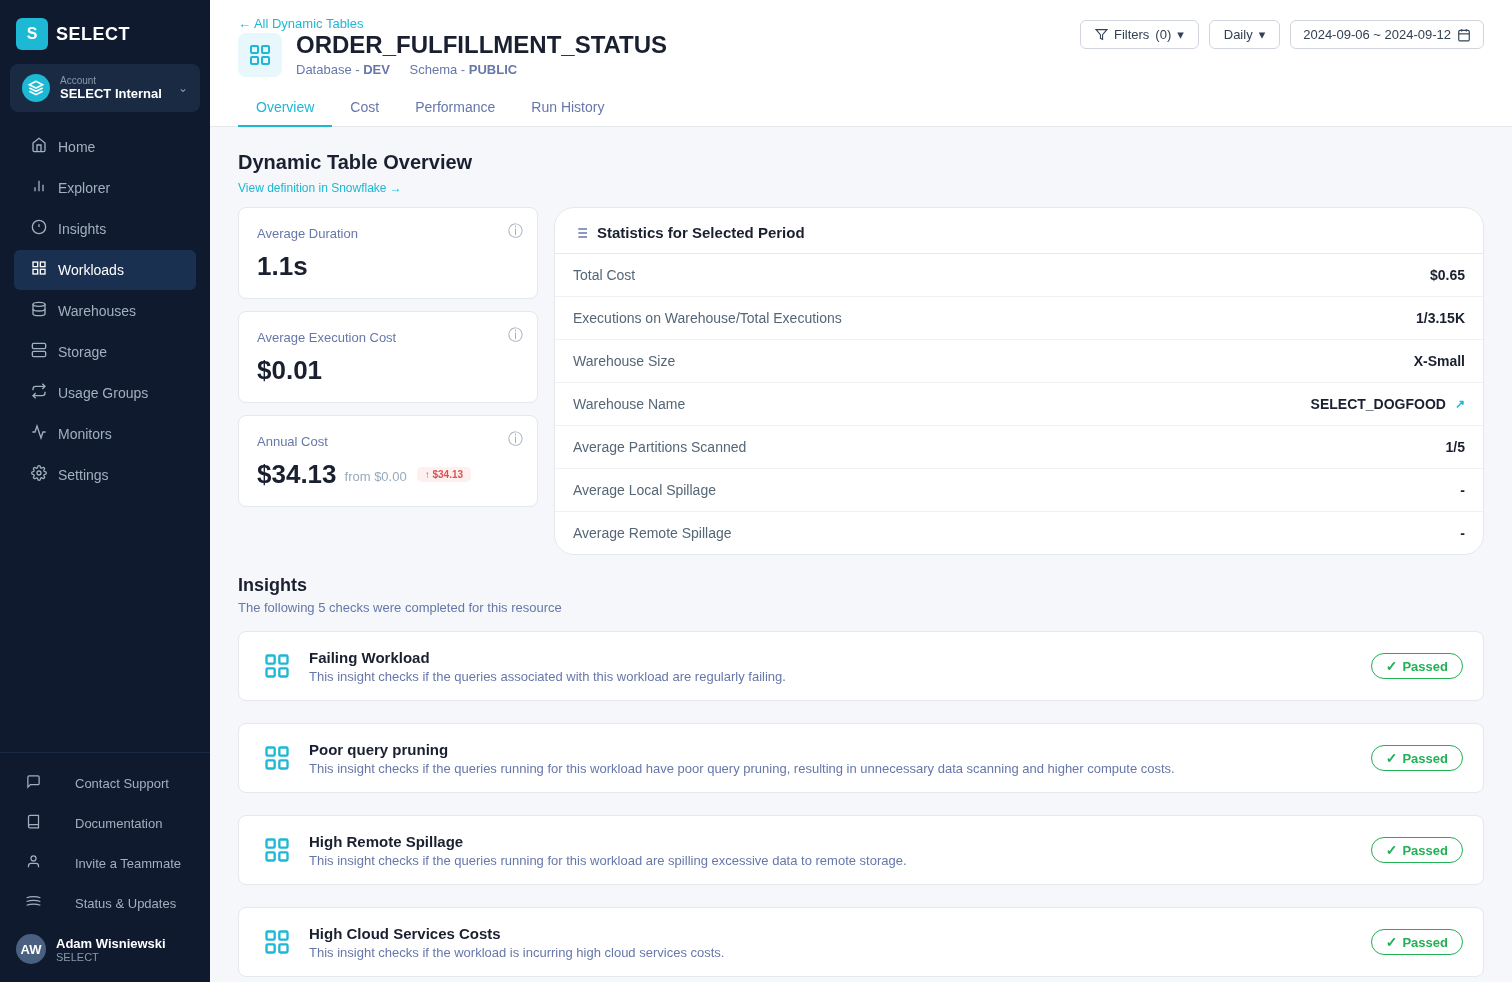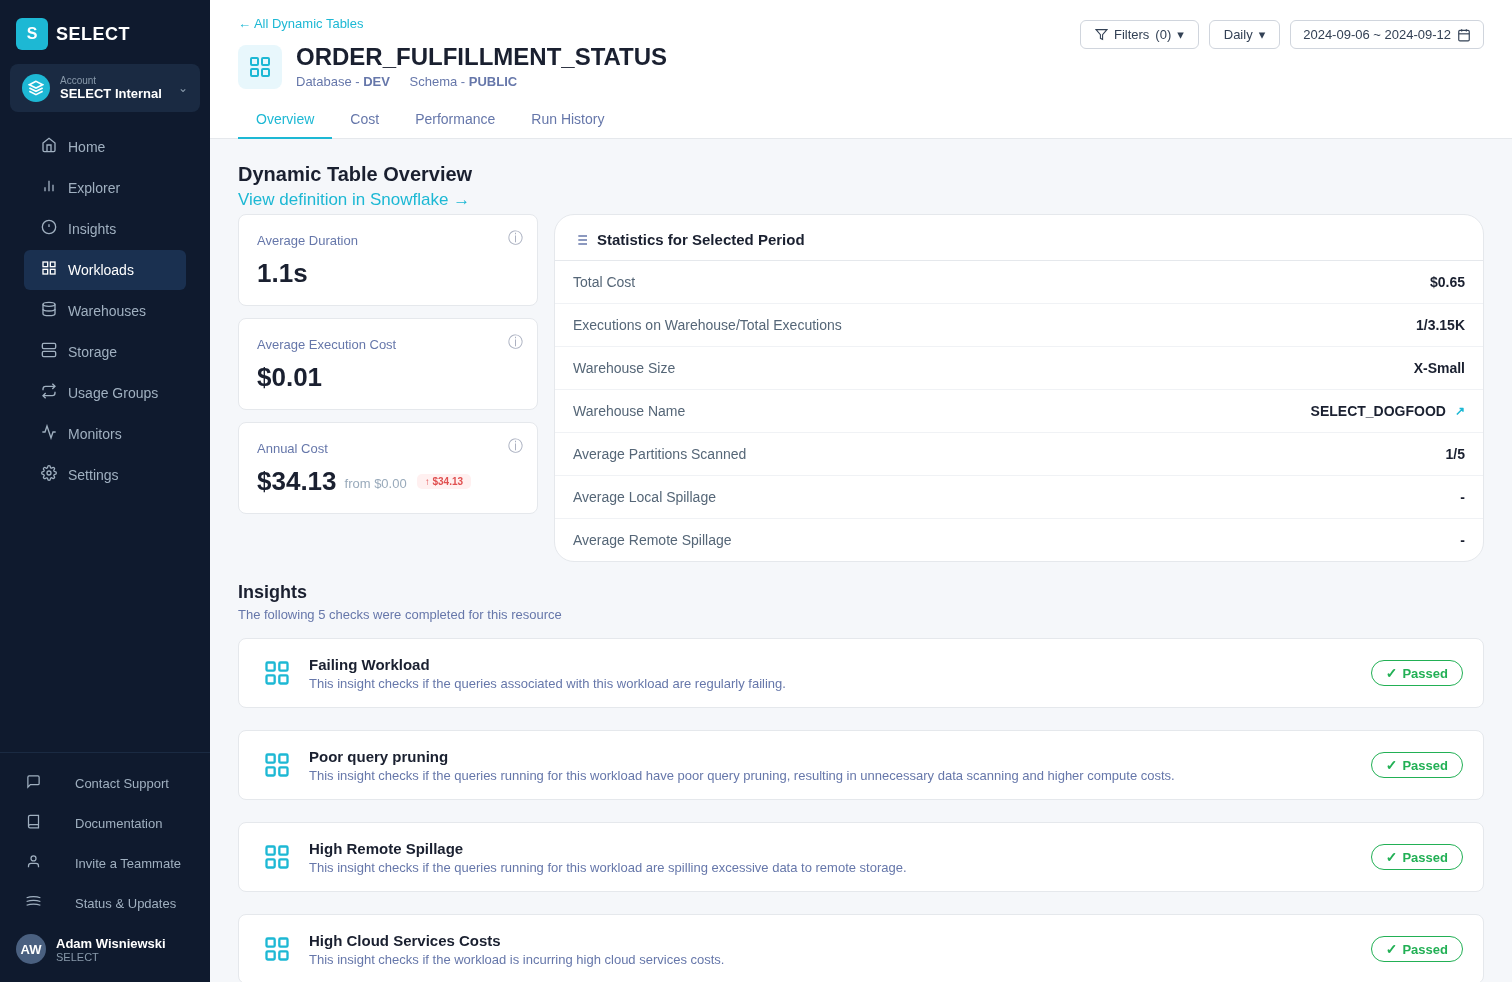--- a/index.html
+++ b/index.html
@@ -43,21 +43,21 @@
       background: #1db8d4;
       border-radius: 50%;
       display: flex; align-items: center; justify-content: center;
       font-size: 12px; color: #fff;
     }
     .account-info { flex: 1; }
     .account-label { font-size: 10px; color: #8899aa; }
     .account-name { font-size: 13px; color: #fff; font-weight: 600; }
     .account-chevron { color: #8899aa; font-size: 12px; }
 
-    .sidebar-nav { flex: 1; padding: 4px 16px; }
+    .sidebar-nav { flex: 1; padding: 4px 6px; }
     .nav-item {
       display: flex; align-items: center; gap: 10px;
       padding: 10px 16px;
       cursor: pointer;
       color: #a0b0c0;
       font-size: 14px;
       border-radius: 6px;
       margin: 1px 8px;
       transition: background 0.15s;
     }
@@ -90,21 +90,21 @@
       overflow-y: auto;
       background: #f5f7fa;
     }
 
     .main-header {
       background: #fff;
       padding: 16px 28px 0;
       border-bottom: 1px solid #e5e8ec;
     }
     .breadcrumb {
-      font-size: 13px; color: #1db8d4; margin-bottom: 12px;
+      font-size: 13px; color: #1db8d4; 
       display: flex; align-items: center; gap: 4px; cursor: pointer;
     }
 
     .page-title-row {
       display: flex; align-items: flex-start; justify-content: space-between;
       margin-bottom: 12px;
     }
     .page-title-left { display: flex; align-items: flex-start; gap: 14px; }
     .page-icon {
       width: 44px; height: 44px;
@@ -140,21 +140,21 @@
     .tab {
       padding: 10px 18px; font-size: 14px; color: #6677aa;
       cursor: pointer; border-bottom: 2px solid transparent;
       margin-bottom: -1px;
     }
     .tab.active { color: #1db8d4; border-bottom: 2px solid #1db8d4; font-weight: 500; }
 
     
     .content { padding: 24px 28px; }
     .section-title { font-size: 20px; font-weight: 700; color: #1a2030; margin-bottom: 4px; }
-    .view-def-link { font-size: 17px; color: #1db8d4; cursor: pointer; margin-bottom: 4px; display: inline-block; }
+    .view-def-link { font-size: 12px; color: #1db8d4; cursor: pointer; margin-bottom: 12px; display: inline-block; }
 
     
     .metrics-row { display: flex; gap: 16px; margin-bottom: 20px; }
 
     .metric-cards { display: flex; flex-direction: column; gap: 12px; width: 300px; flex-shrink: 0; }
     .metric-card {
       background: #fff; border: 1px solid #e5e8ec; border-radius: 8px;
       padding: 18px 18px 16px; position: relative;
     }
     .metric-label { font-size: 13px; color: #6677aa; margin-bottom: 10px; }

